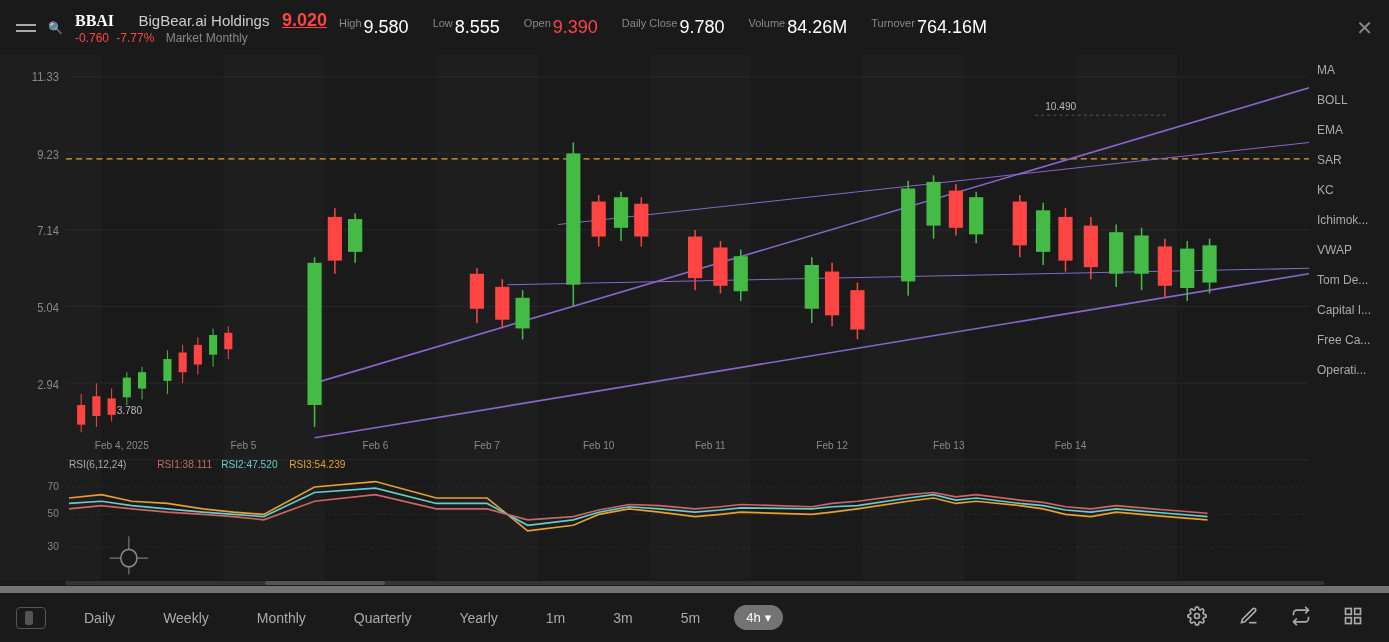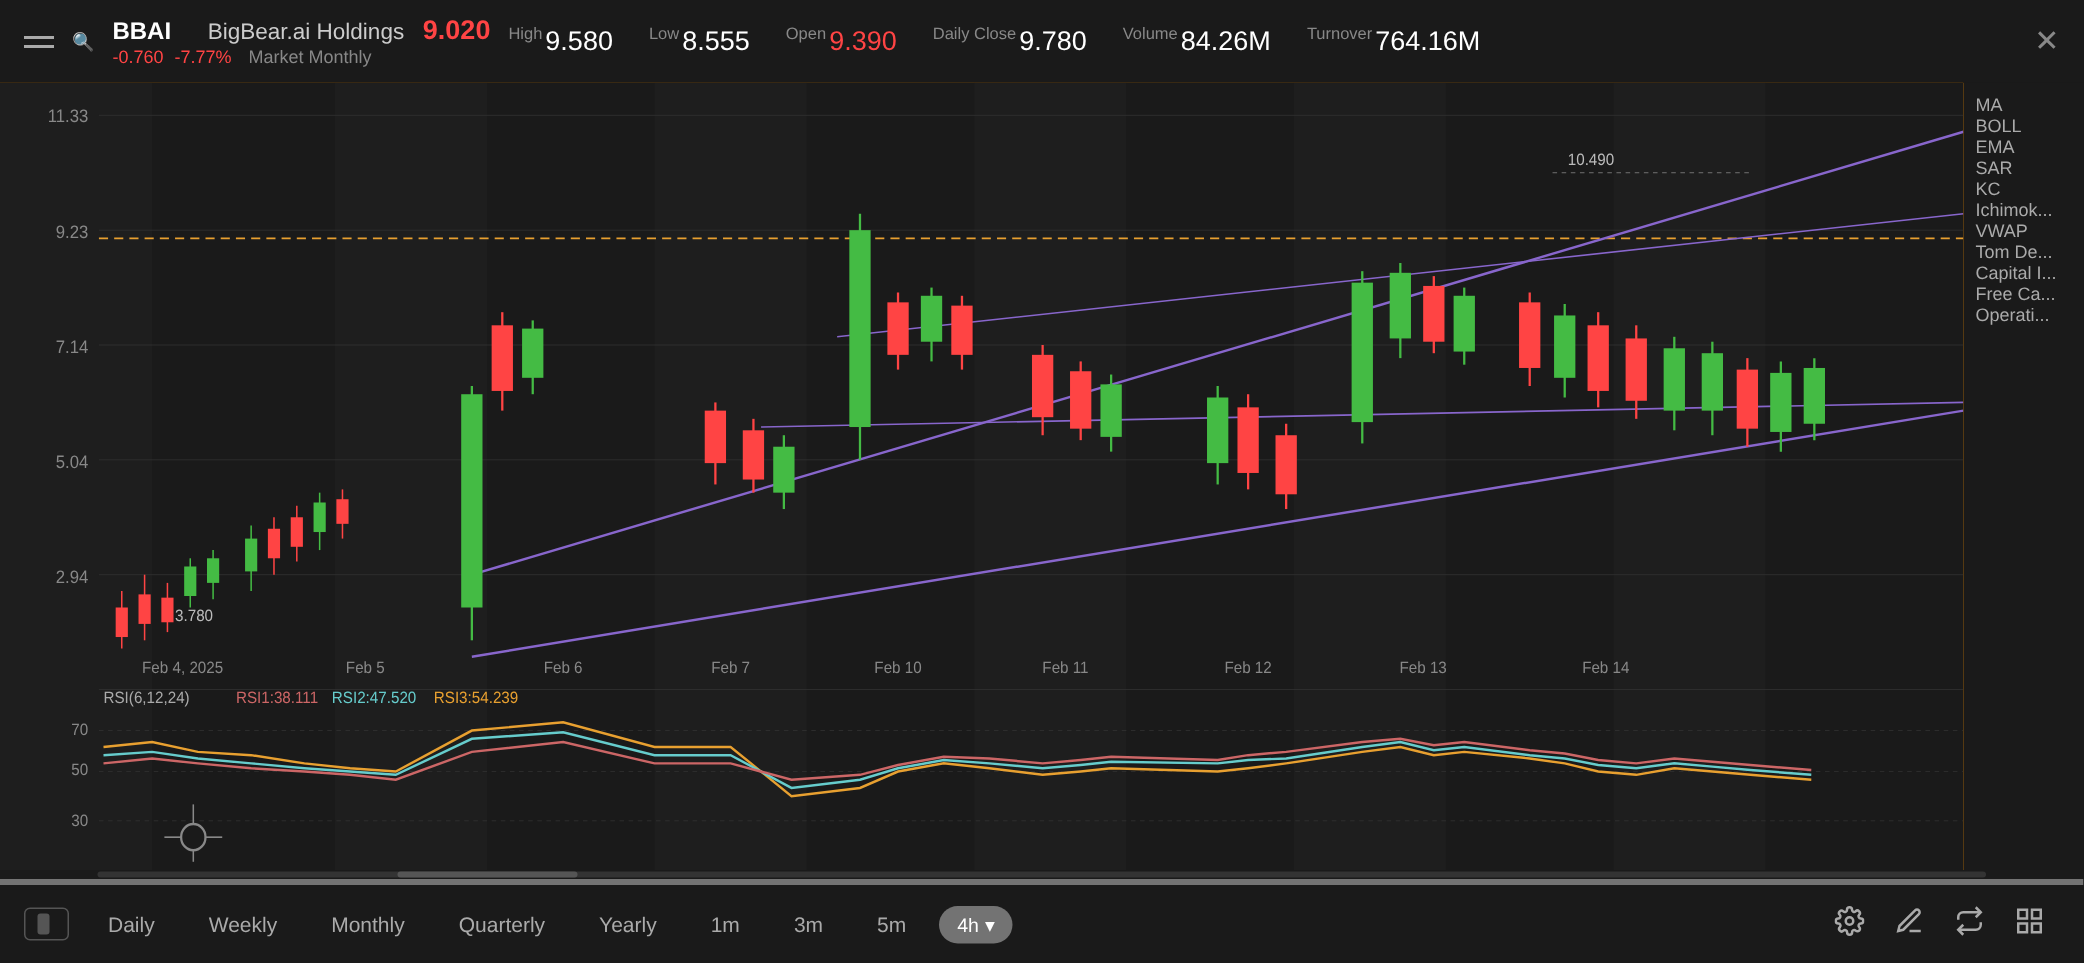--- a/index.html
+++ b/index.html
@@ -96,37 +96,38 @@
     }
 
     
     .right-sidebar {
       width: 80px;
       background: #1a1a1a;
       display: flex;
       flex-direction: column;
       align-items: flex-start;
       padding: 8px 8px;
+      gap: 16px;
       flex-shrink: 0;
     }
     .sidebar-item {
       font-size: 12px;
       color: #aaa;
       cursor: pointer;
       white-space: nowrap;
     }
 
     
     .bottom-toolbar {
       display: flex;
       align-items: center;
       padding: 8px 16px;
       background: #1a1a1a;
-      border-top: 4px solid #737373;
-      gap: 0;
+      border-top: 7px solid #737373;
+      gap: 12px;
       flex-shrink: 0;
       height: 56px;
     }
     .toolbar-btn {
       padding: 6px 18px;
       font-size: 14px;
       color: #aaa;
       cursor: pointer;
       background: none;
       border: none;
@@ -179,23 +180,23 @@
 
 <div class="header">
   <div class="menu-icon">
     <span></span>
     <span></span>
   </div>
   <div style="color:#aaa;font-size:12px;">🔍</div>
 
   <div class="ticker-block">
     <div class="ticker-name">
-      <span style="color:#fff;font-weight:700;margin-right:4px;">BBAI</span>
+      <span style="color:#fff;font-weight:700;margin-right:4px;font-family:Liberation Serif, serif;">BBAI</span>
       <span style="color:#ccc;font-weight:400;font-size:15px;margin-right:8px;margin-left:16px;">BigBear.ai Holdings</span>
-      <span style="color:#ff4444;font-size:18px;font-weight:700;">9.020</span>
+      <span style="color:#ff4444;font-size:18px;font-weight:700;text-decoration:underline;">9.020</span>
     </div>
     <div class="ticker-sub">
       <span style="color:#ff4444;margin-right:4px;">-0.760</span>
       <span style="color:#ff4444;margin-right:8px;">-7.77%</span>
       <span style="color:#888;">Market Monthly</span>
     </div>
   </div>
 
   <div class="stats-block">
     <div class="stat-item">

